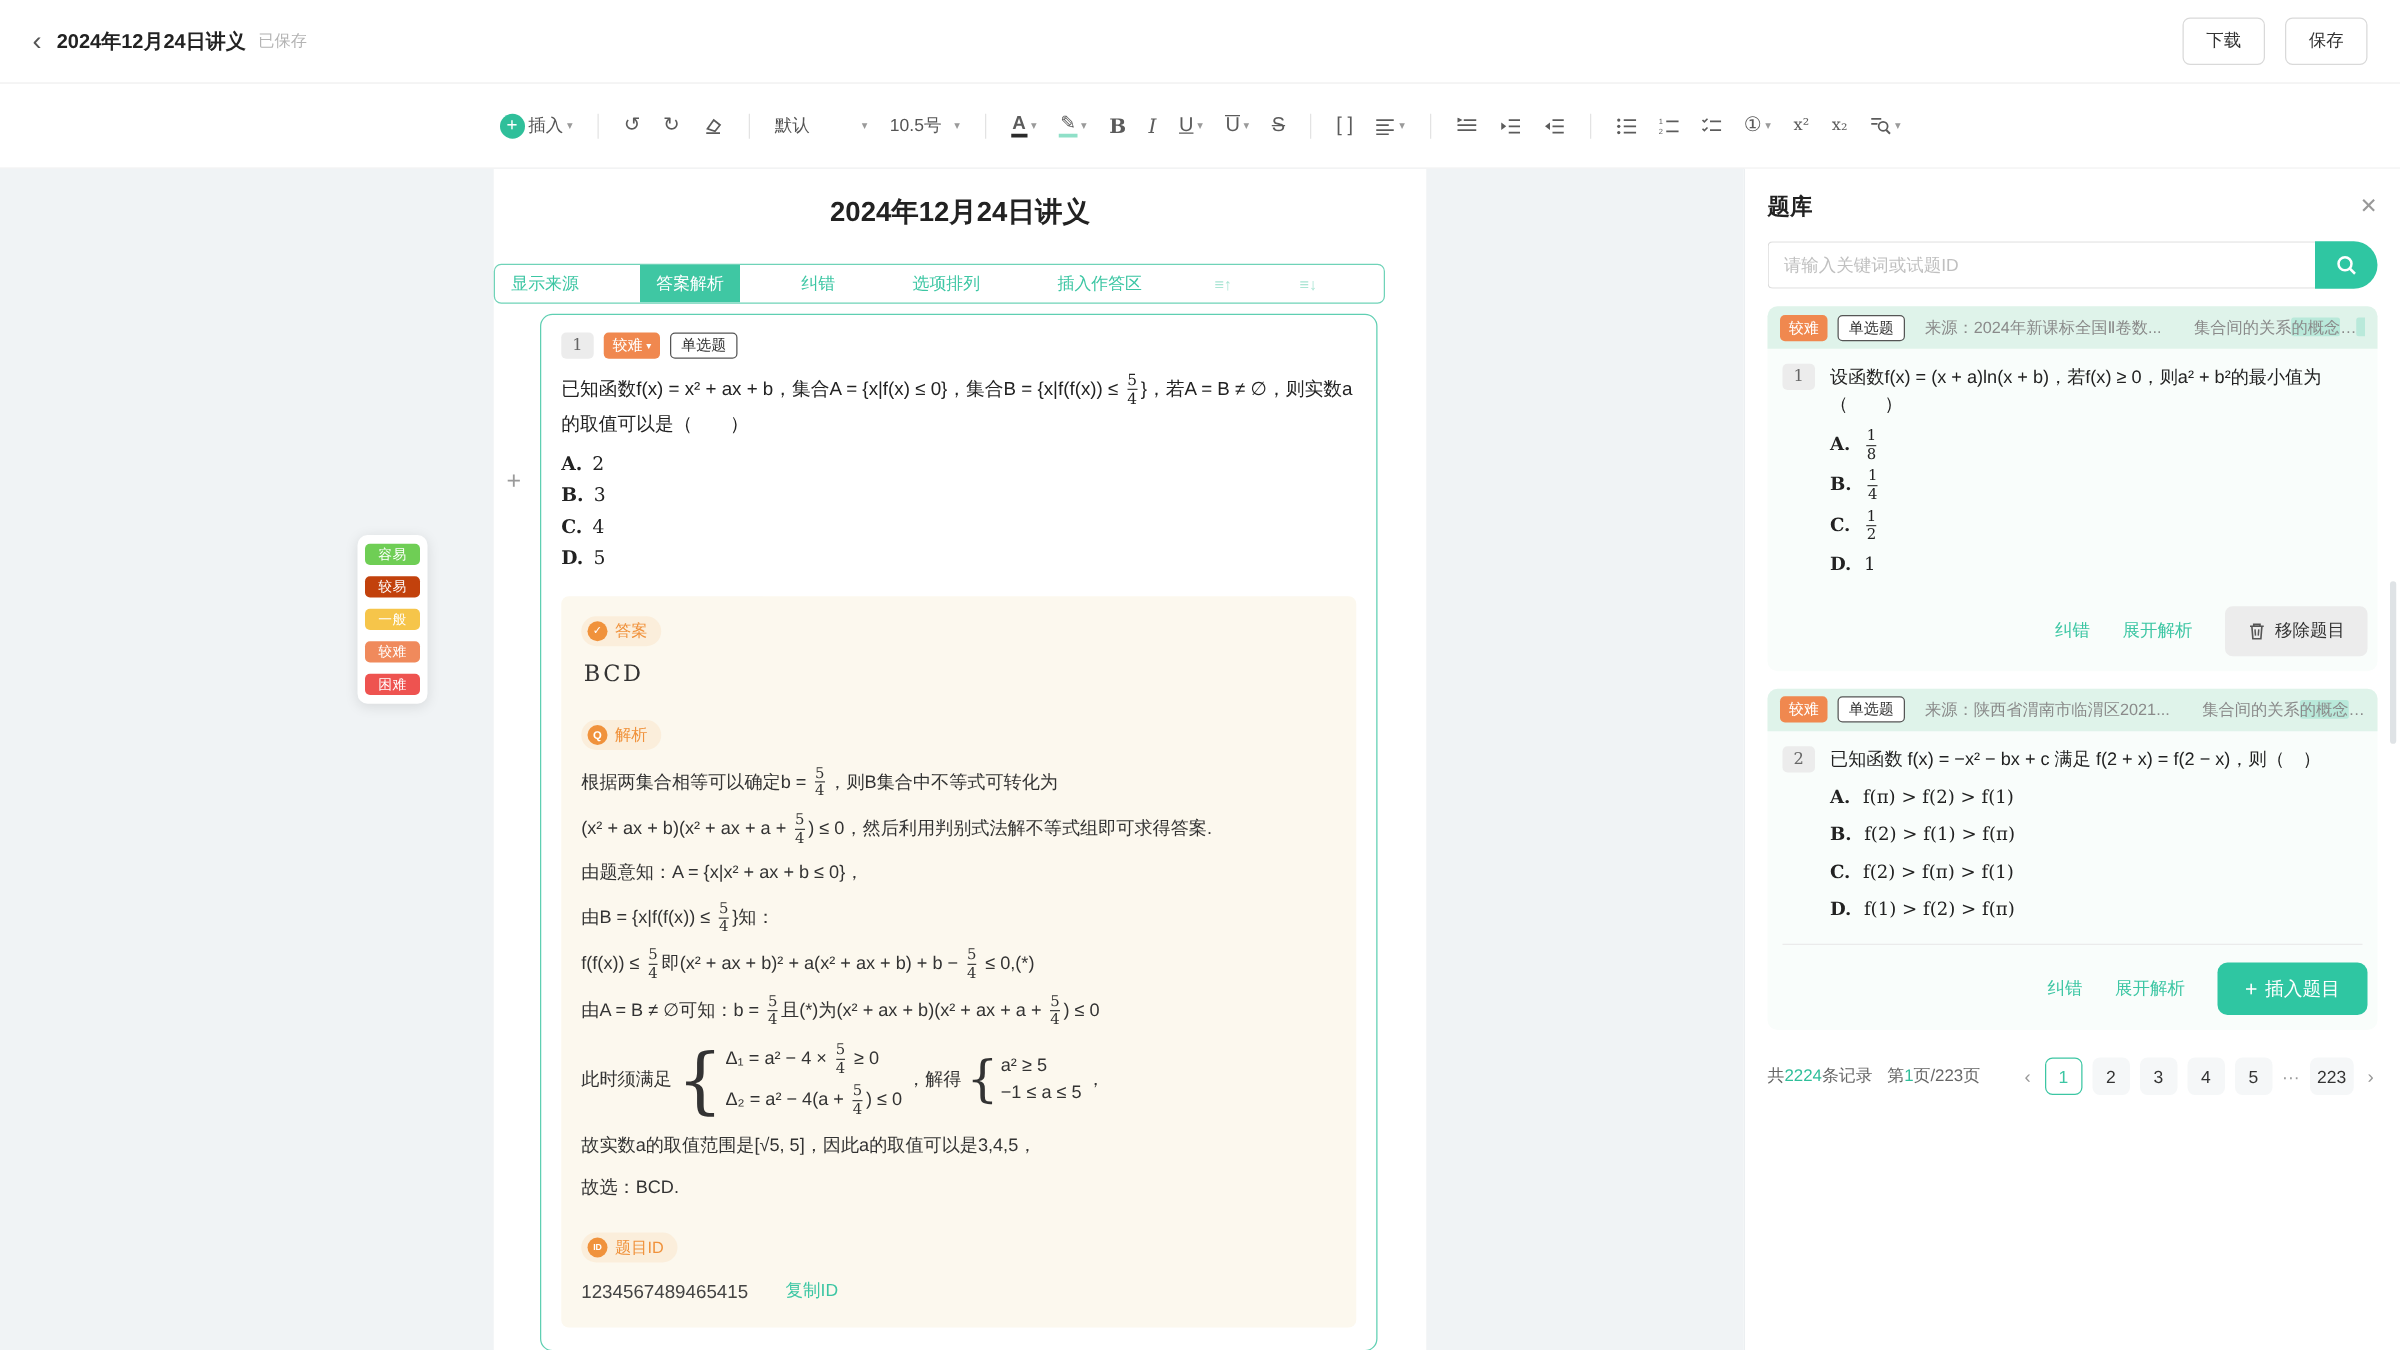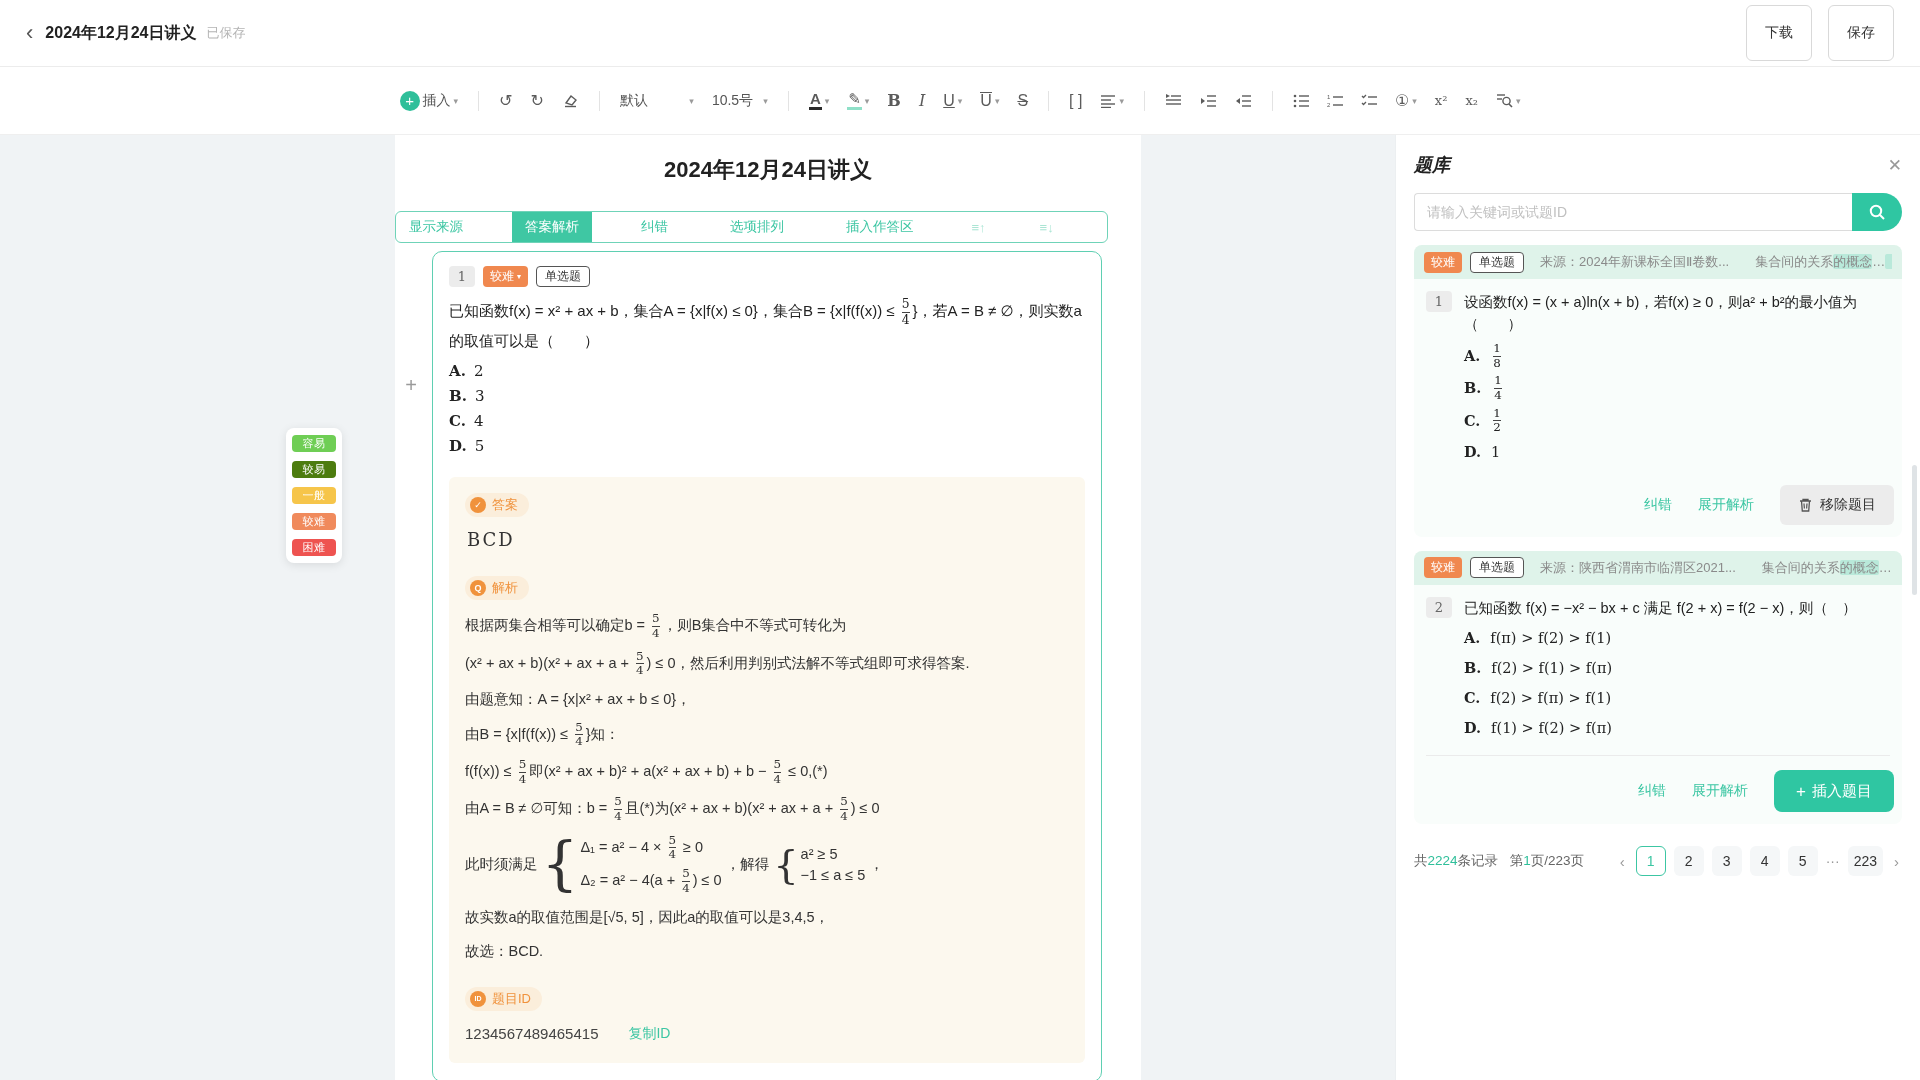--- a/index.html
+++ b/index.html
@@ -7,21 +7,21 @@
   body{font-family:"Liberation Sans","DejaVu Sans",sans-serif;font-size:14px;color:#333;background:#f0f3f5;}
   .app{width:1920px;height:1080px;display:flex;flex-direction:column;background:#fff;}
 
   
   .topbar{height:67px;background:#fff;border-bottom:1px solid #ececec;display:flex;align-items:center;justify-content:space-between;padding:0 26px;flex:0 0 auto;}
   .topbar-left{display:flex;align-items:center;gap:10px;}
   .back{font-size:22px;color:#555;cursor:pointer;line-height:1;margin-right:2px;}
   .doc-name{font-size:16px;font-weight:700;color:#222;}
   .saved{font-size:13px;color:#b4b4b4;}
   .topbar-right{display:flex;gap:16px;}
-  .tb-btn{min-width:66px;height:56px;border:1px solid #d9d9d9;border-radius:6px;background:#fff;font-size:14px;color:#333;display:flex;align-items:center;justify-content:center;padding:0 16px;cursor:pointer;}
+  .tb-btn{min-width:66px;height:38px;border:1px solid #d9d9d9;border-radius:6px;background:#fff;font-size:14px;color:#333;display:flex;align-items:center;justify-content:center;padding:0 16px;cursor:pointer;}
 
   
   .toolbar{height:68px;background:#fff;border-bottom:1px solid #efefef;display:flex;align-items:center;justify-content:center;gap:6px;flex:0 0 auto;color:#5b5b5b;}
   .tgroup{display:flex;align-items:center;gap:6px;}
   .tdiv{width:1px;height:20px;background:#e3e3e3;margin:0 8px;}
   .titem{display:flex;align-items:center;gap:3px;padding:5px 6px;border-radius:4px;cursor:pointer;font-size:15px;color:#5b5b5b;}
   .titem svg{display:block;}
   .caret{font-size:9px;color:#9a9a9a;}
   .insert-circle{width:20px;height:20px;border-radius:50%;background:#2fbf9a;color:#fff;font-size:15px;display:flex;align-items:center;justify-content:center;line-height:1;}
   .tlabel{font-size:14px;color:#555;}
@@ -77,21 +77,21 @@
   .frac .den{border-top:1px solid #444;}
   .cases-line{display:flex;align-items:center;flex-wrap:wrap;gap:4px;font-size:14.5px;margin:10px 0;}
   .case-group{display:inline-flex;align-items:center;}
   .case-brace{font-family:"DejaVu Serif",serif;font-weight:300;color:#333;line-height:.9;margin-right:2px;}
   .case-rows{display:flex;flex-direction:column;gap:5px;}
   .idrow{margin-top:14px;font-size:15px;color:#444;display:flex;align-items:center;gap:30px;}
   .copy-link{color:#3cc6a3;cursor:pointer;font-size:14px;}
 
   
   .sidebar{width:525px;background:#fff;border-left:1px solid #eceff1;position:relative;padding:0 18px;overflow:hidden;}
-  .sb-head{display:flex;align-items:center;justify-content:space-between;padding-top:18px;font-style:italic;}
+  .sb-head{display:flex;align-items:center;justify-content:space-between;padding-top:18px;}
   .sb-title{font-size:18px;font-weight:700;color:#222;}
   .sb-close{font-size:17px;color:#999;cursor:pointer;}
   .searchrow{display:flex;margin-top:16px;height:38px;}
   .search-input{flex:1;border:1px solid #dcdcdc;border-right:none;border-radius:4px 0 0 4px;padding:0 12px;font-size:14px;color:#333;outline:none;font-family:inherit;}
   .search-input::placeholder{color:#c0c0c0;}
   .search-btn{width:50px;background:#2fc6a2;border:none;border-radius:0 19px 19px 0;display:flex;align-items:center;justify-content:center;cursor:pointer;}
   .sb-count{margin-top:13px;font-size:13.5px;color:#666;}
   .teal{color:#2fbf9a;}
   .sb-card{margin-top:14px;border-radius:8px;background:#f9fdfb;}
   .sb-card-head{height:34px;background:#dff3ea;border-radius:8px 8px 0 0;display:flex;align-items:center;gap:8px;padding:0 10px;font-size:13px;color:#8a8a8a;white-space:nowrap;overflow:hidden;}
@@ -306,21 +306,21 @@
         <span class="caret">▾</span>
       </div>
     </div>
   </div>
 
   <div class="content">
 
     <div class="canvas">
       <div class="legend" id="legend">
           <div class="legend-badge" style="background: rgb(111, 206, 85);">容易</div>
-          <div class="legend-badge" style="background: #4d7c0f;">较易</div>
+          <div class="legend-badge" style="background: #c2410c;">较易</div>
           <div class="legend-badge" style="background: rgb(246, 197, 74);">一般</div>
           <div class="legend-badge" style="background: rgb(240, 138, 92);">较难</div>
           <div class="legend-badge" style="background: rgb(238, 83, 80);">困难</div>
         </div>
 
       <div class="page">
         <h1 class="doc-title">2024年12月24日讲义</h1>
 
         <div class="tabrow">
           <div class="tabbar" id="tabbar">

